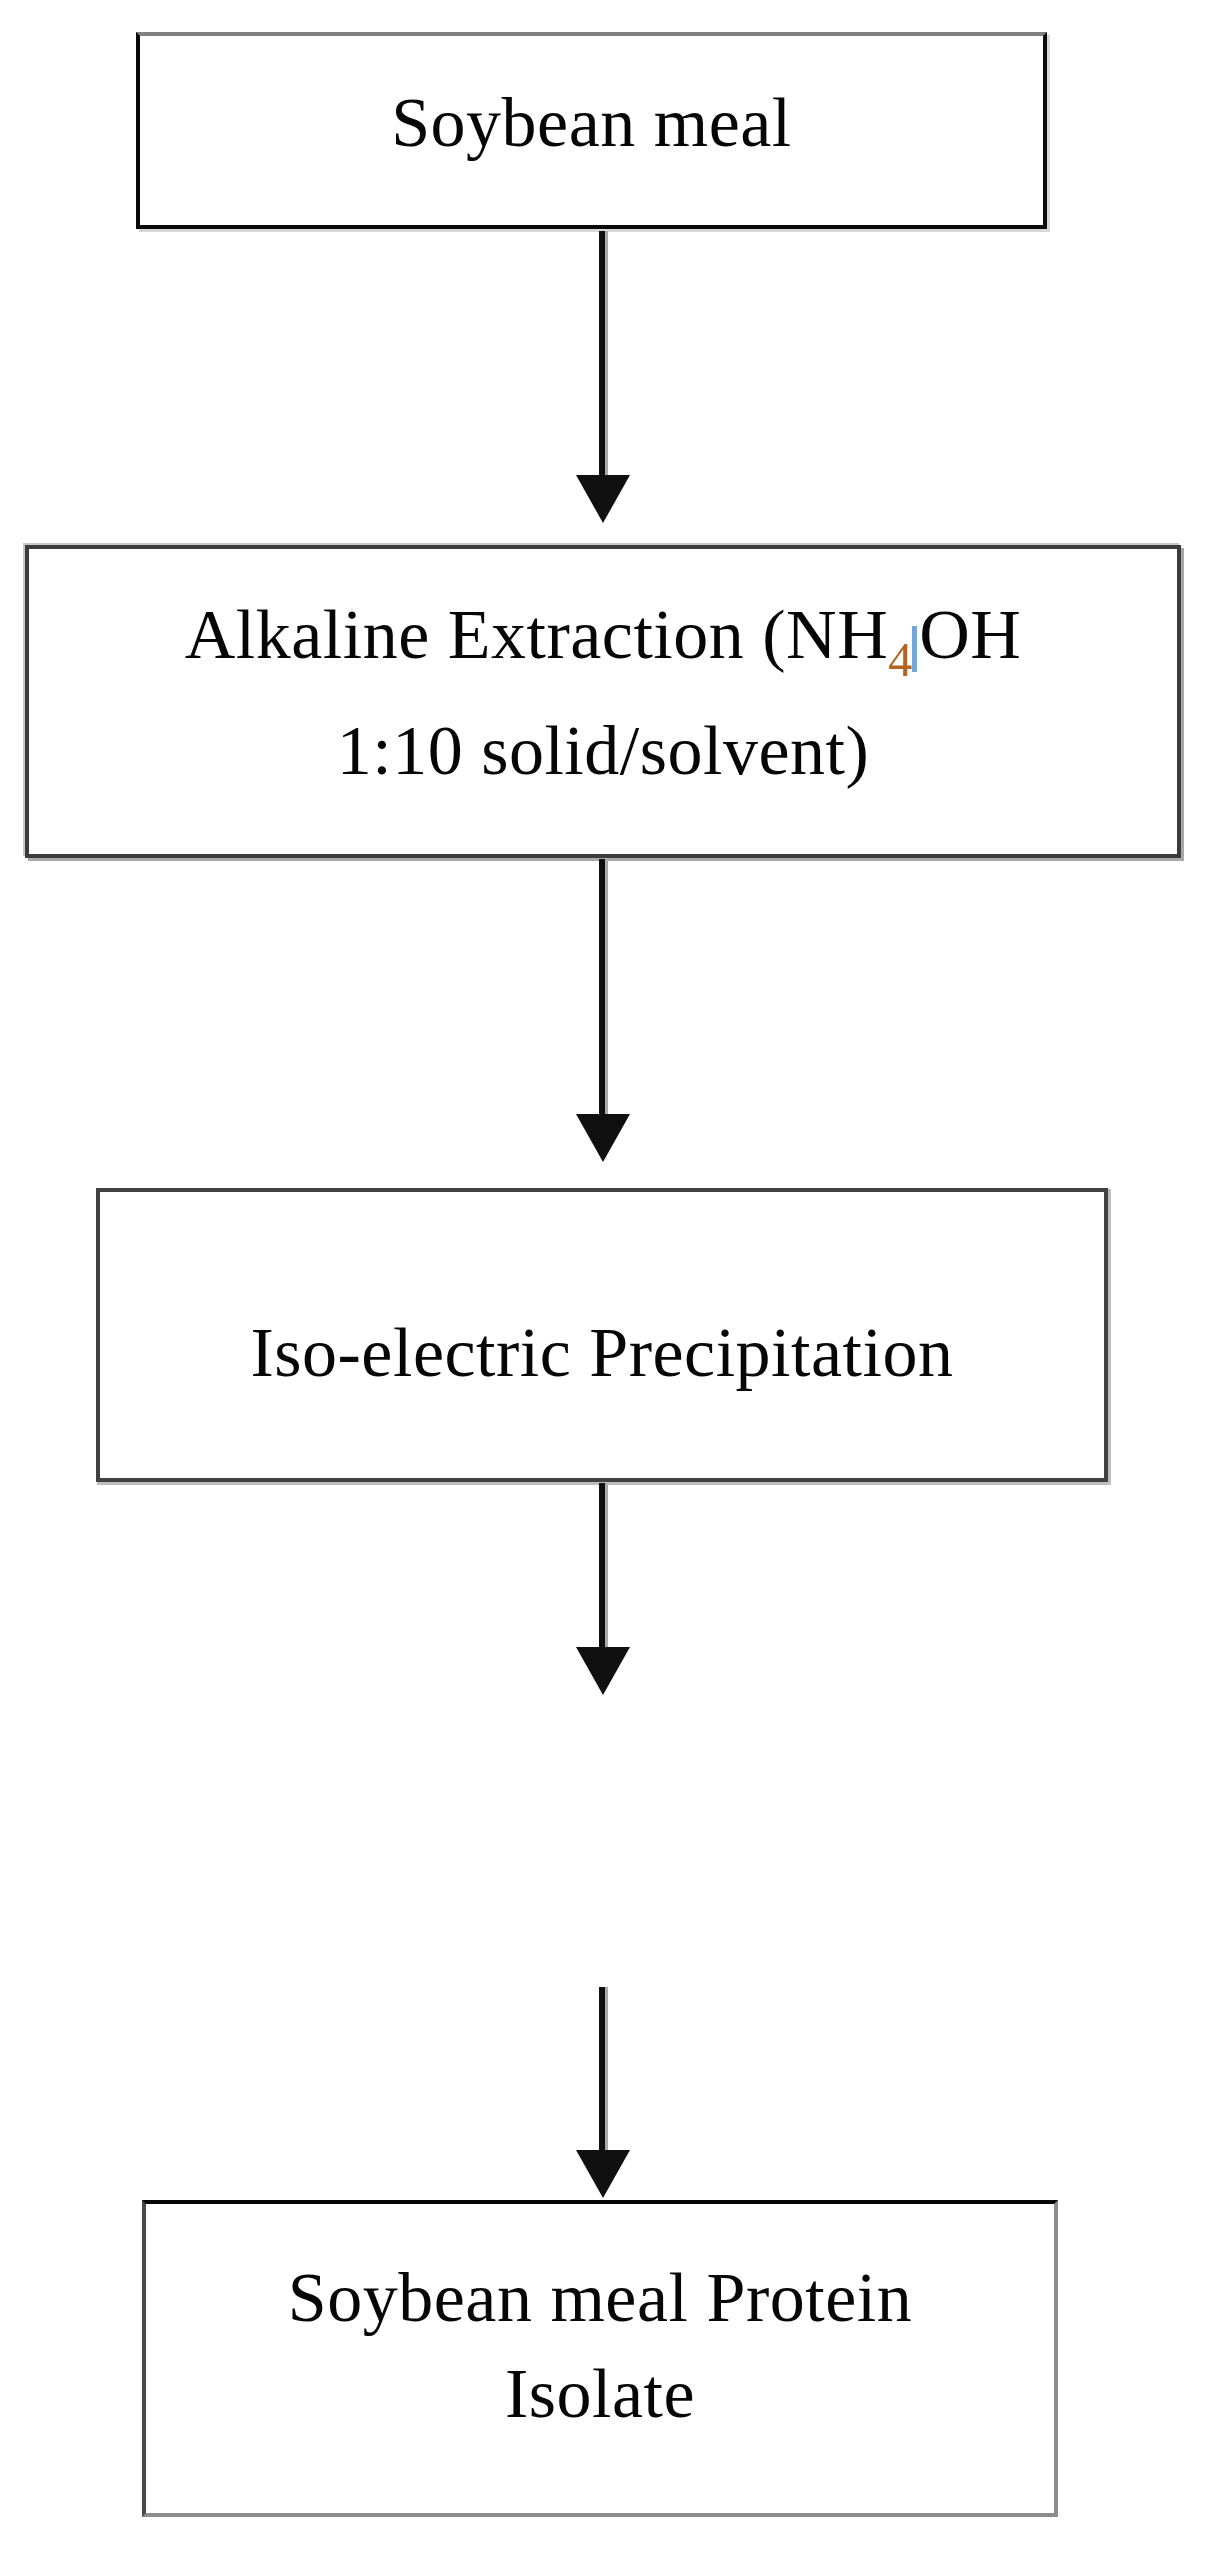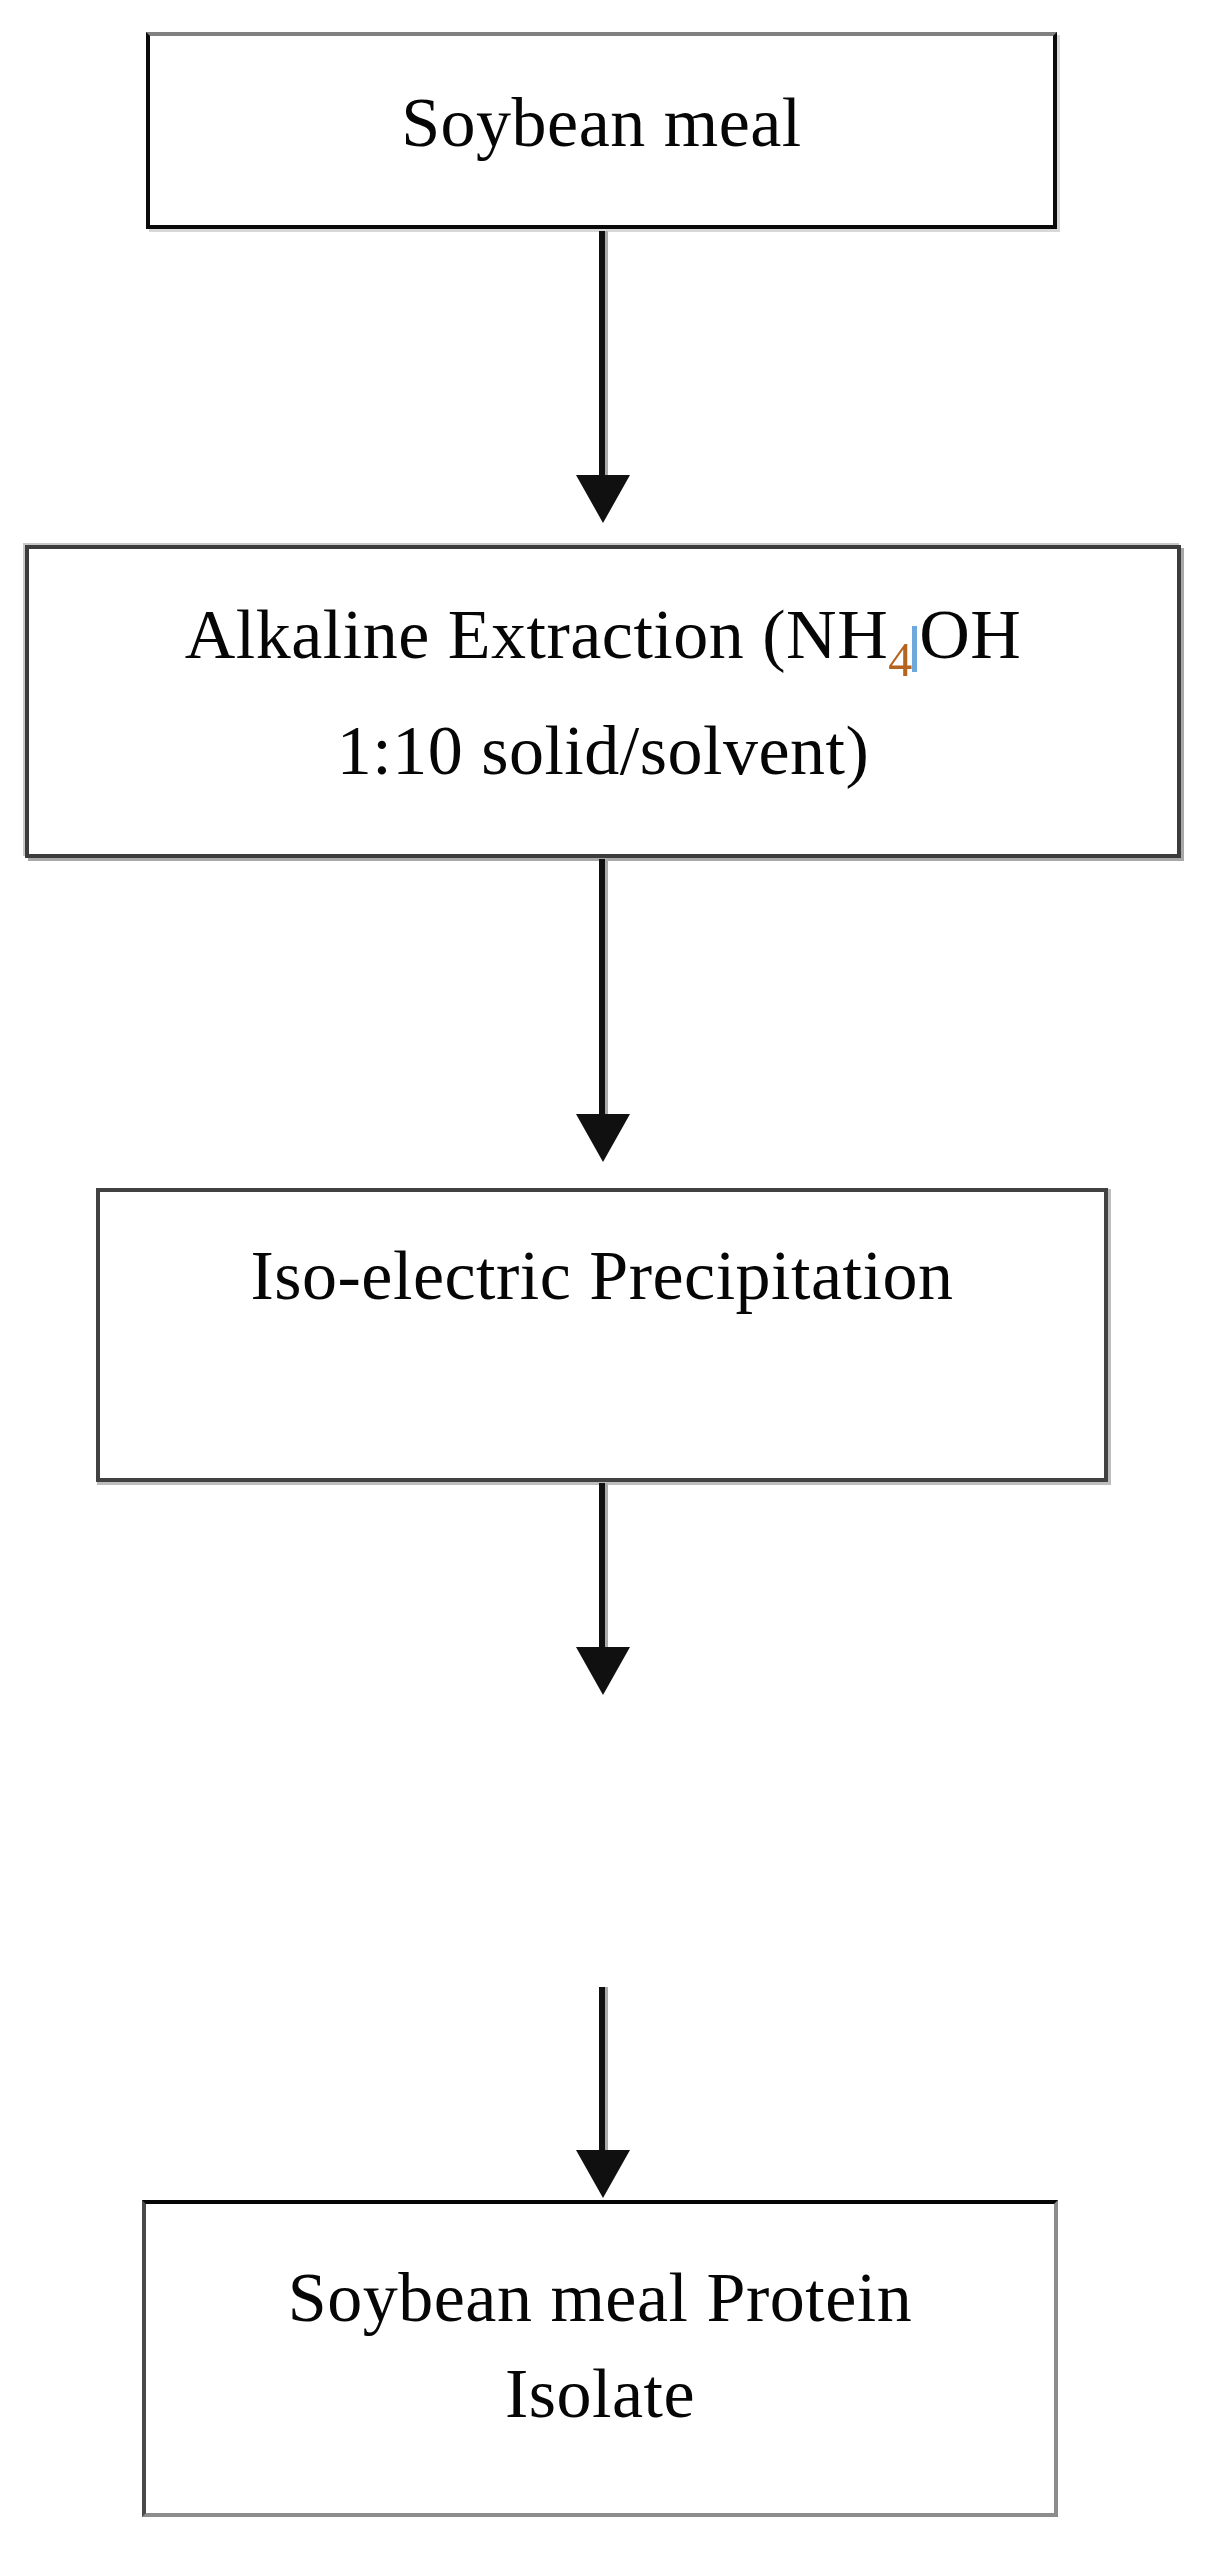--- a/index.html
+++ b/index.html
@@ -25,40 +25,40 @@
     align-items: center;
     text-align: center;
     font-size: 70px;
     line-height: 96px;
     letter-spacing: 0.5px;
   }
   .flow-box .line { white-space: nowrap; }
 
   
   .box-1 {
-    left: 146px; top: 32px; width: 911px; height: 197px;
+    left: 136px; top: 32px; width: 911px; height: 197px;
     border: 4px solid #0a0a0a;
     border-top-color: #808080;
     box-shadow: 3px 3px 0 0 #d8d8d8;
     justify-content: center;
     padding-bottom: 16px;
   }
   .box-2 {
     left: 25px; top: 545px; width: 1156px; height: 313px;
     border: 4px solid #3c3c3c;
     box-shadow: 3px 3px 0 0 #a8a8a8, -2px -2px 0 0 #c9c9c9;
     justify-content: flex-start;
     padding-top: 38px;
     gap: 20px;
   }
   .box-3 {
     left: 96px; top: 1188px; width: 1012px; height: 294px;
     border: 4px solid #414141;
     box-shadow: 2px 2px 0 1px #bdbdbd;
-    justify-content: flex-start;
+    justify-content: center;
     padding-top: 36px;
   }
   .box-4 {
     left: 178px; top: 1711px; width: 843px; height: 275px;
     border: 4px solid #1f1f1f;
     border-top-color: #868686;
     border-bottom-color: #5a5a5a;
     box-shadow: 3px 3px 0 0 #c2c2c2;
     justify-content: flex-start;
     padding-top: 40px;

